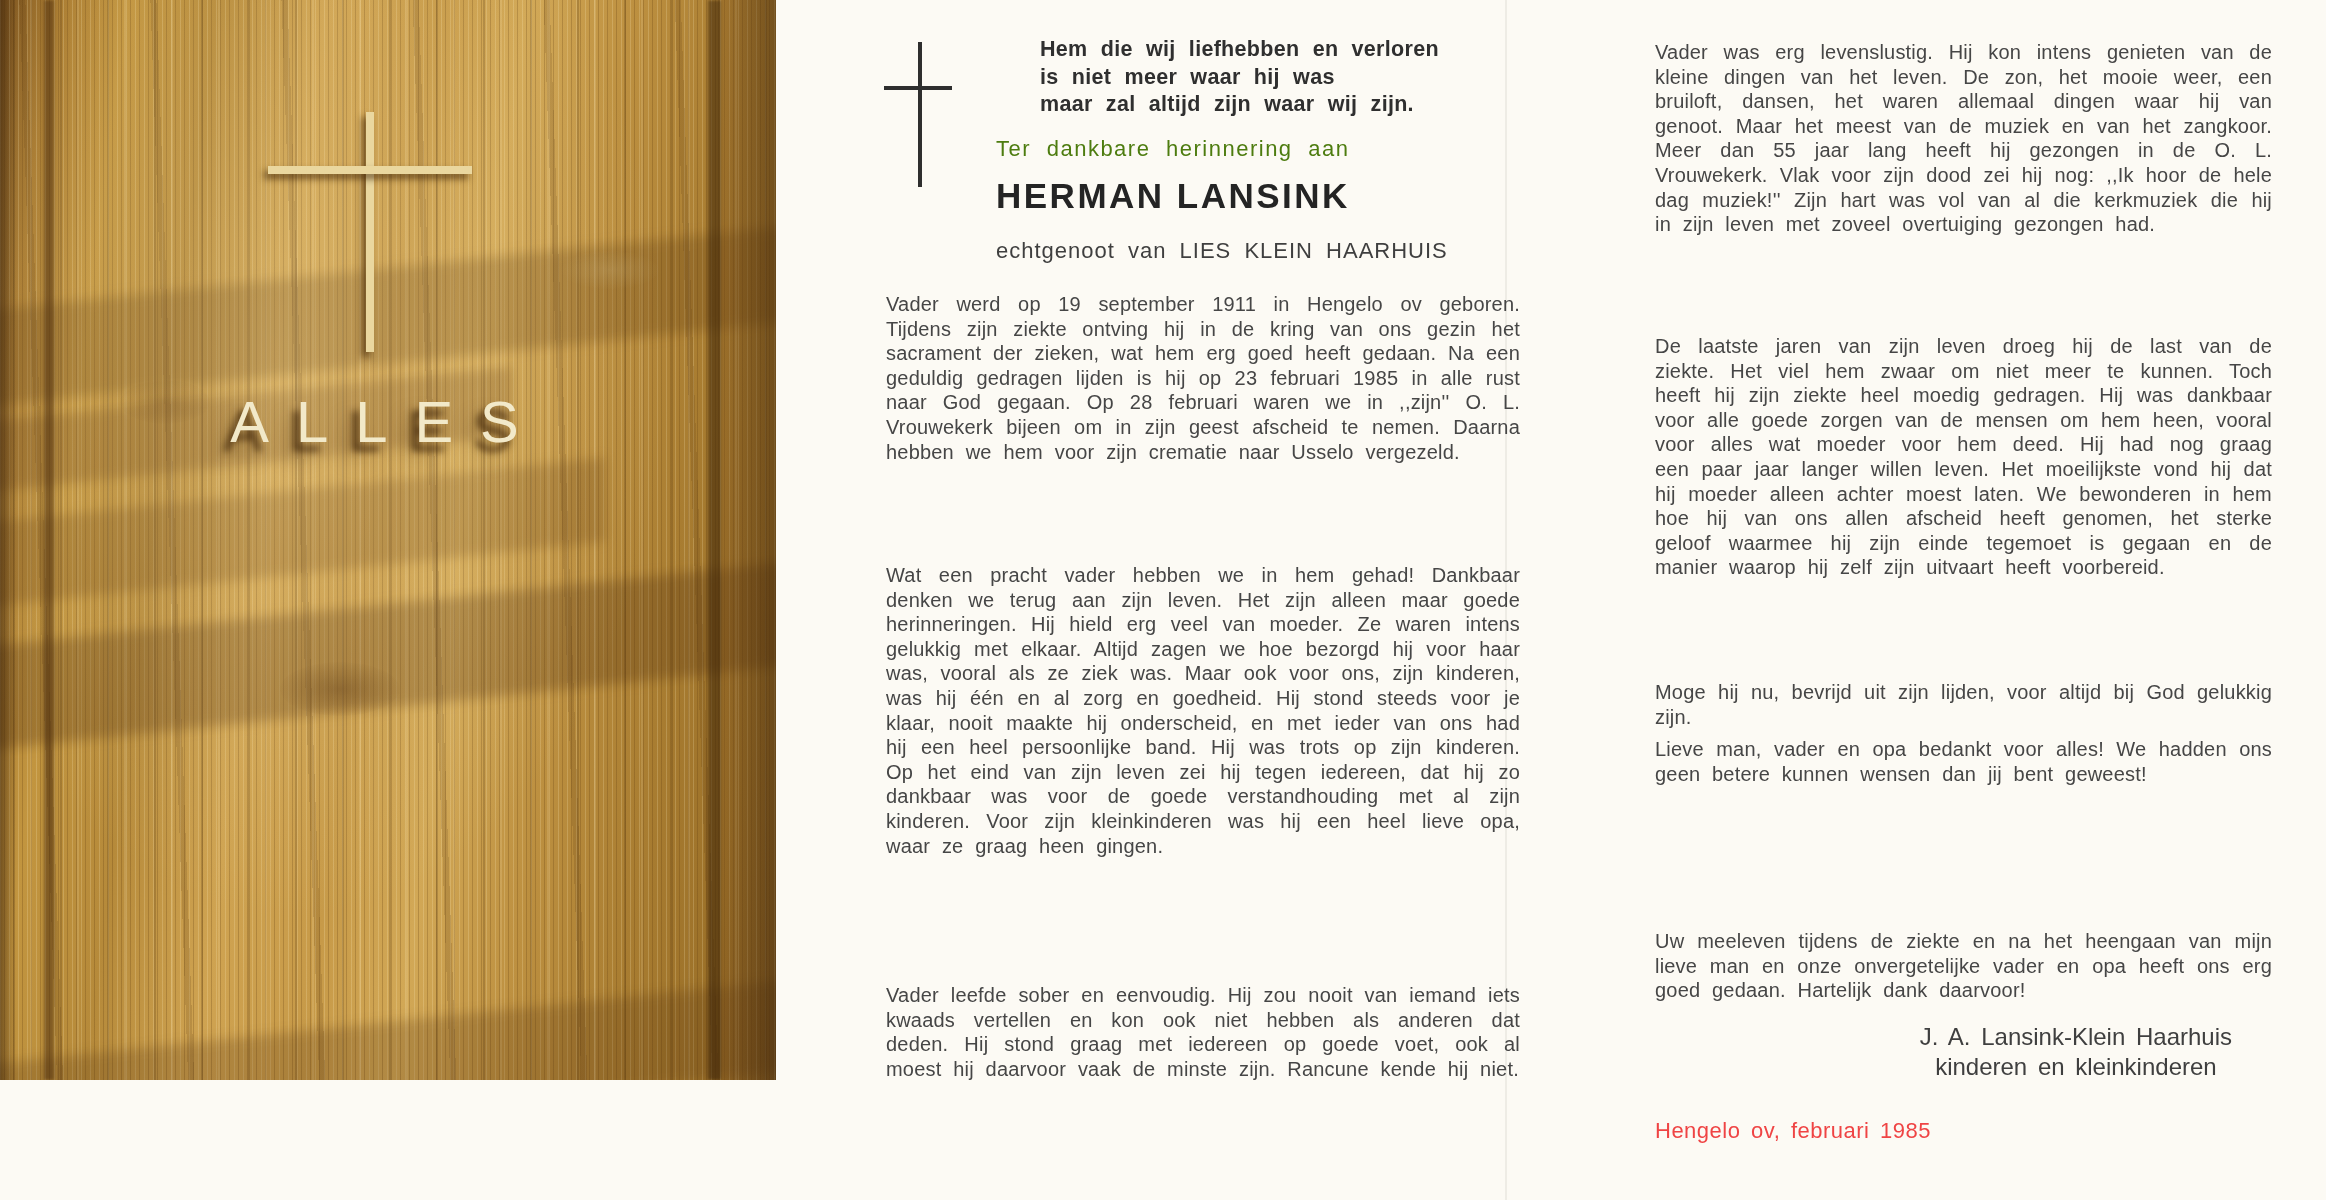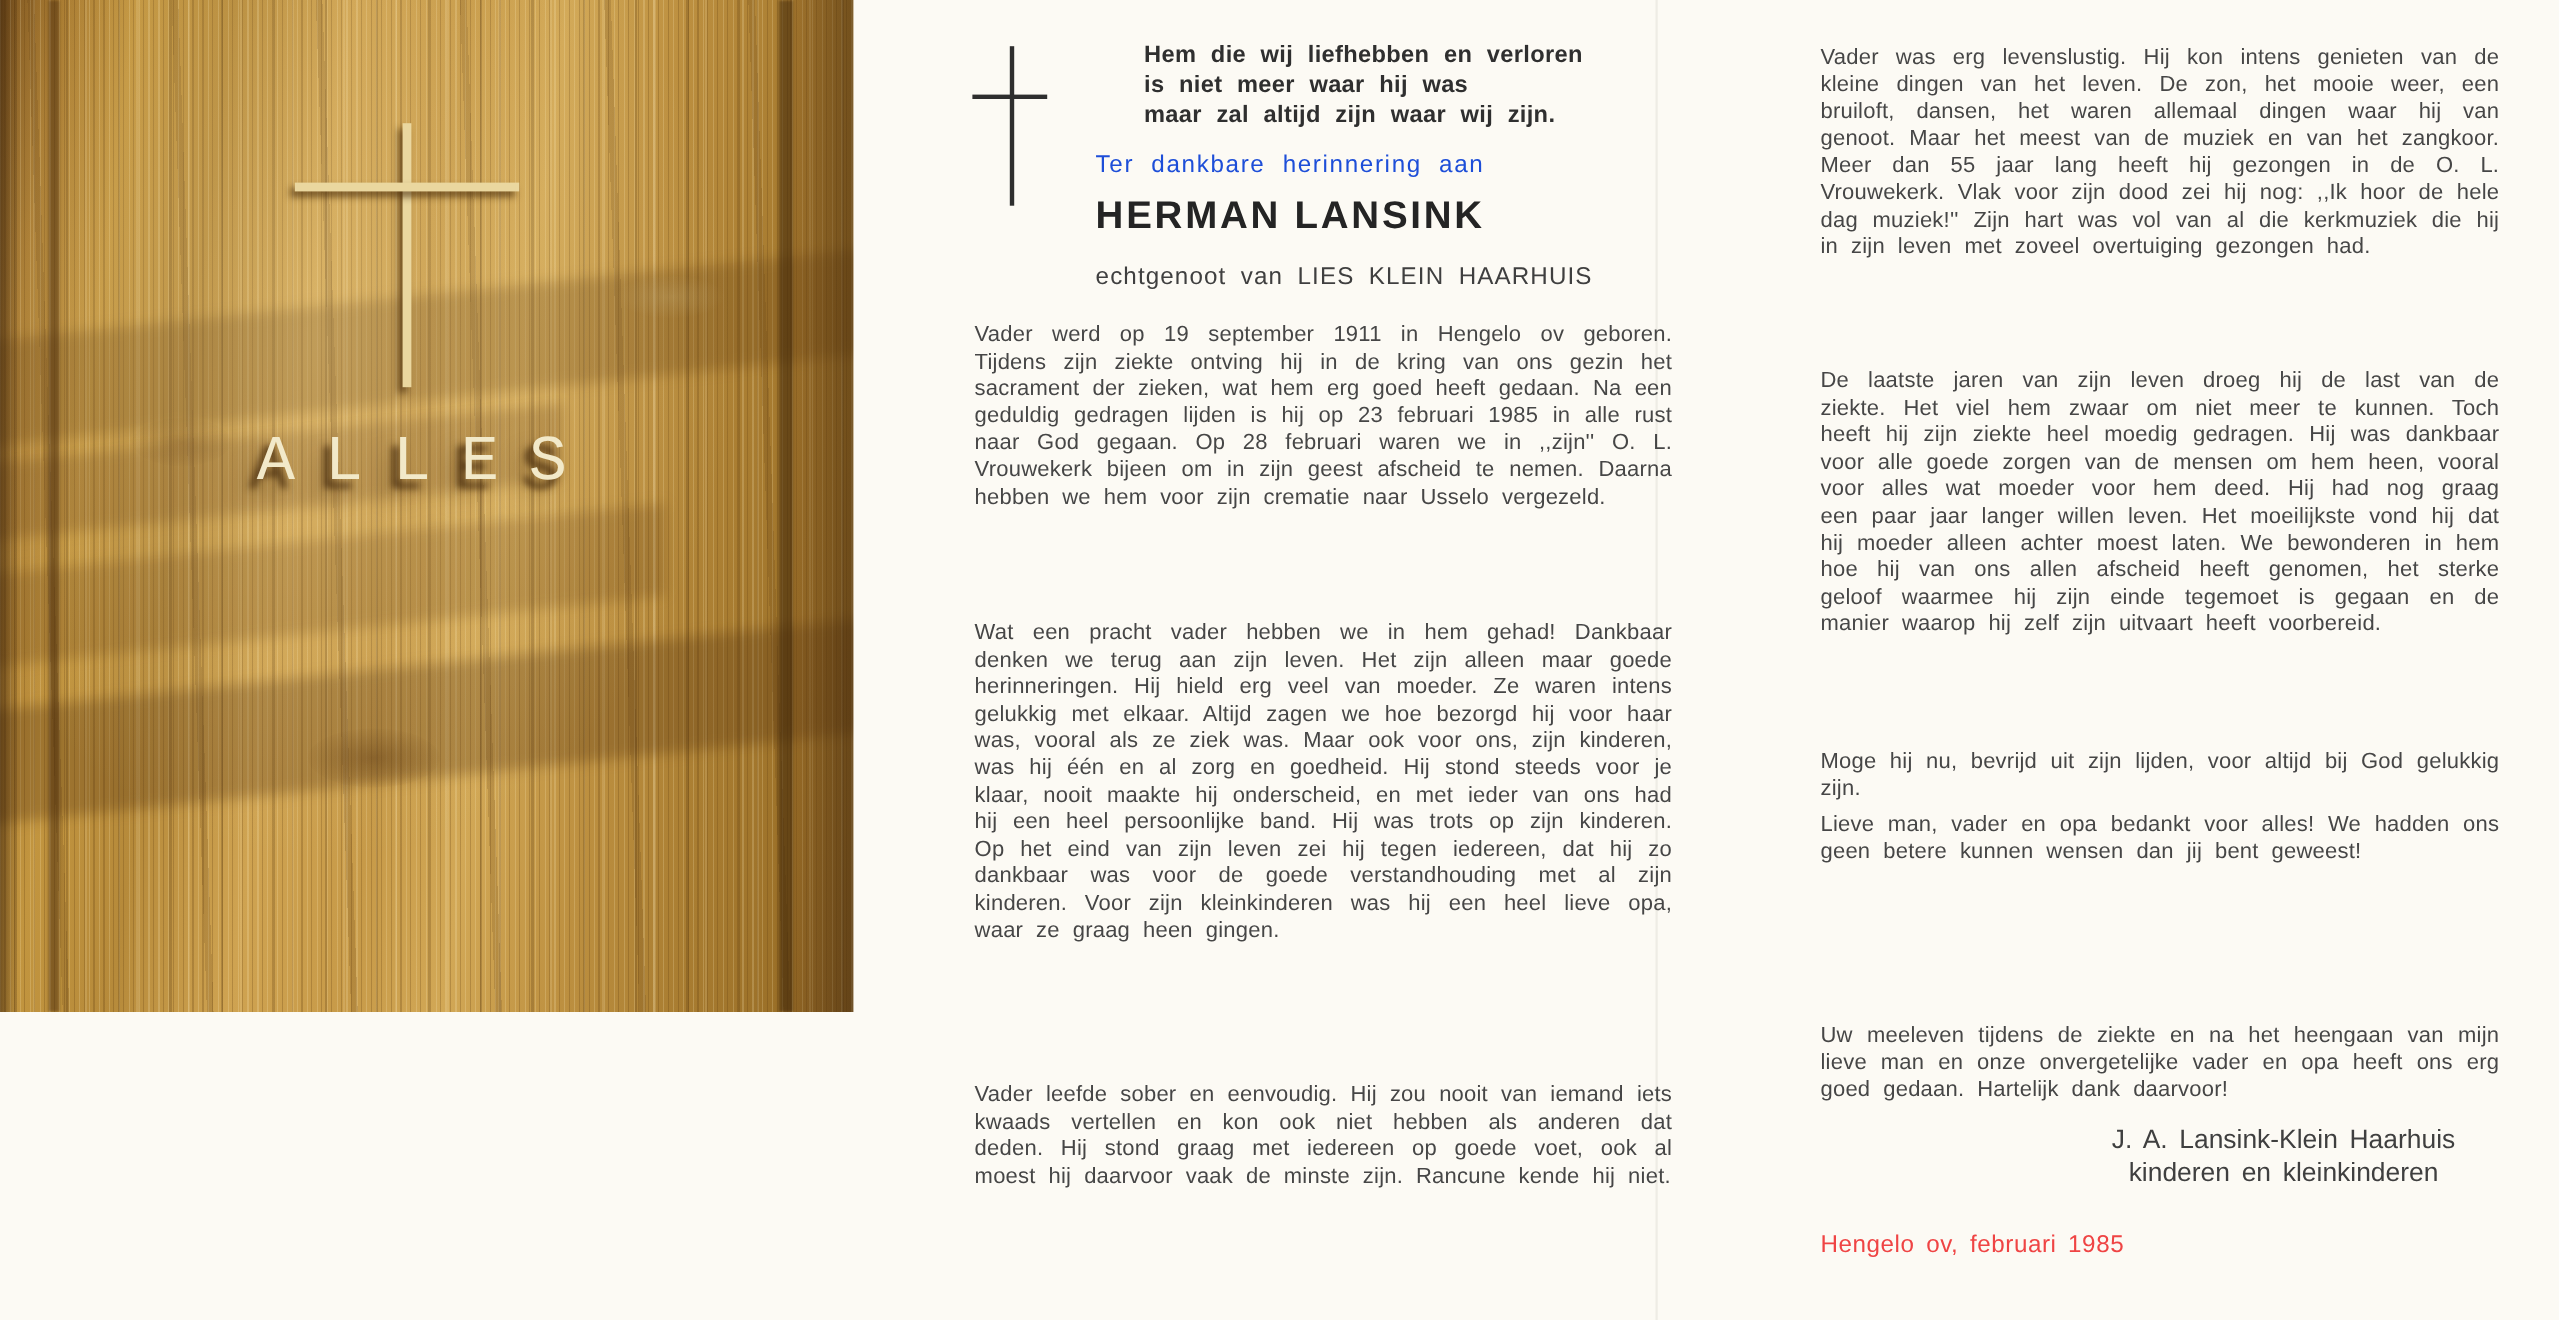--- a/index.html
+++ b/index.html
@@ -2,27 +2,26 @@
 <html><head>
 <meta charset="utf-8">
 <style>
   html,body{margin:0;padding:0;background:#e8e6e0;}
   .screenshot{
     position:relative;width:2326px;height:1200px;overflow:hidden;
     background:#fcfaf4;font-family:"Liberation Sans",sans-serif;
   }
   
   .wood{
-    position:absolute;left:0;top:0;width:776px;height:920px;overflow:hidden;
+    position:absolute;left:0;top:0;width:776px;height:1080px;overflow:hidden;
     background:
       linear-gradient(97deg,
         #7c5420 0%, #a87a30 6%, #c2953f 14%, #b68a3a 24%,
         #cfa351 36%, #c79a48 48%, #d2a856 58%, #bd9040 70%,
         #a97d31 82%, #9b7028 92%, #835c22 100%);
-    font-family: Liberation Mono, monospace;
   }
   .wood-layer{position:absolute;left:0;top:0;width:100%;height:100%;}
   .grain1{
     background:repeating-linear-gradient(90deg,
       rgba(255,242,200,0.20) 0 1px, transparent 1px 4px,
       rgba(96,60,14,0.26) 4px 5px, transparent 5px 9px);
   }
   .grain2{
     background:repeating-linear-gradient(90deg,
       transparent 0 13px, rgba(70,42,8,0.22) 13px 15px,
@@ -69,21 +68,21 @@
   .col-right{left:1655px;width:617px;}
   .body-par{
     position:absolute;left:0;width:100%;
     font-size:20px;line-height:24.6px;text-align:justify;
     word-spacing:0.30em;letter-spacing:0.2px;color:#464646;
   }
   
   .mcross-v{position:absolute;left:32px;top:42px;width:3.5px;height:145px;background:#2e2e2e;}
   .mcross-h{position:absolute;left:-2px;top:86px;width:68px;height:3.5px;background:#2e2e2e;}
   .quote{position:absolute;left:154px;top:36px;font-weight:bold;font-size:21.5px;line-height:27.5px;color:#2f2f2f;word-spacing:7px;letter-spacing:0.3px;}
-  .intro{position:absolute;left:110px;top:136px;font-size:22px;color:#1d4ed8;letter-spacing:1.5px;word-spacing:8px;}
+  .intro{position:absolute;left:110px;top:136px;font-size:22px;color:#4d7c0f;letter-spacing:1.5px;word-spacing:8px;}
   .name{position:absolute;left:110px;top:176px;font-size:35px;font-weight:bold;color:#242424;letter-spacing:2.5px;}
   .spouse{position:absolute;left:110px;top:238px;font-size:22px;color:#3f3f3f;letter-spacing:1px;word-spacing:6px;}
   
   .m-p1{top:292px;} .m-p2{top:563px;} .m-p3{top:983px;}
   .r-p1{top:40px;} .r-p2{top:334px;} .r-p3{top:680px;} .r-p4{top:737px;} .r-p5{top:893px;margin-top:36px;}
   .signature{position:absolute;right:40px;top:1022px;text-align:center;font-size:24px;line-height:30px;color:#3f3f3f;word-spacing:4px;}
   .dateline{position:absolute;left:0;top:1118px;font-size:22px;color:#ef4444;letter-spacing:0.5px;word-spacing:4px;}
 </style>
 </head>
 <body>

